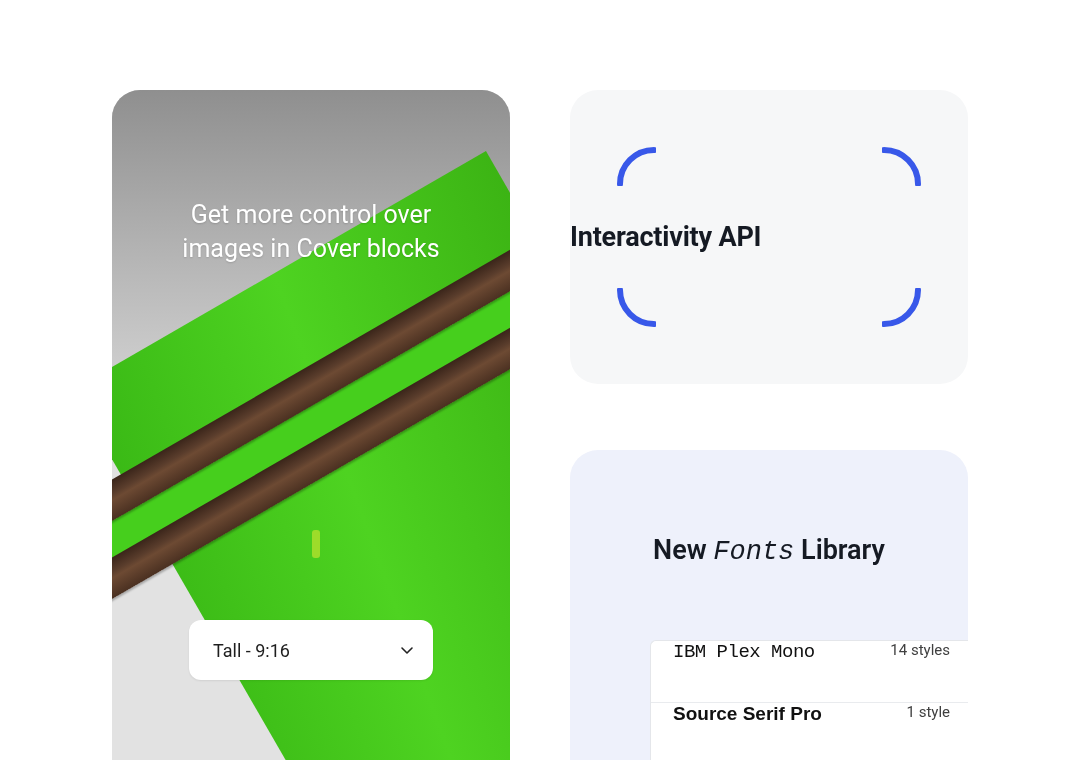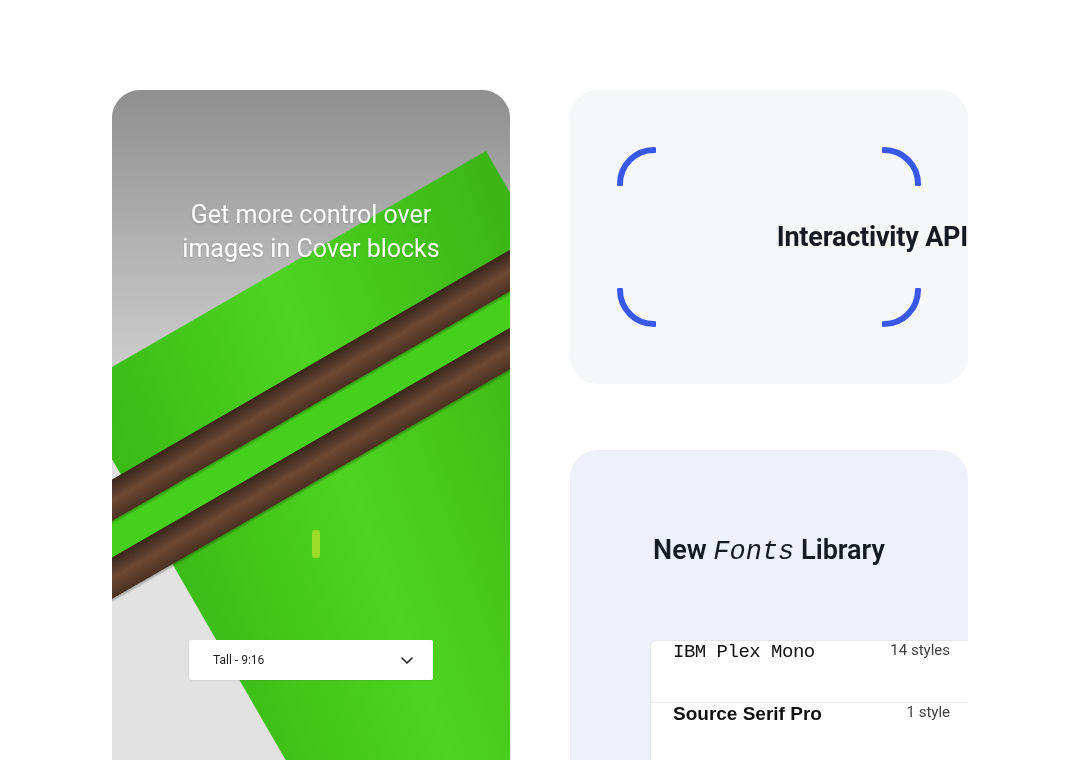--- a/index.html
+++ b/index.html
@@ -87,28 +87,28 @@
     text-shadow: 0 1px 2px rgba(0,0,0,.15);
     padding: 0 28px;
   }
 
   .aspect-select {
     position: absolute;
     left: 50%;
     transform: translateX(-50%);
     bottom: 120px;  
     width: 244px;
-    height: 40px;
+    height: 60px;
     background: #ffffff;
-    border-radius: 2px;
+    border-radius: 12px;
     display: flex;
     align-items: center;
     justify-content: space-between;
     padding: 0 18px 0 24px;
-    font-size: 12px;
+    font-size: 18px;
     color: #1e1e1e;
     box-shadow: 0 1px 2px rgba(0,0,0,.08);
     cursor: pointer;
   }
   .aspect-select .chev svg { display:block; }
 
   
   .api-card {
     position: absolute;
     left: 570px;
@@ -116,21 +116,21 @@
     width: 398px;
     height: 294px;
     background: #f6f7f8;
     border-radius: 28px;
   }
   .api-title {
     position: absolute;
     left: 0; right: 0;
     top: 50%;
     transform: translateY(-50%);
-    text-align: right;
+    text-align: left;
     font-size: 27px;
     font-weight: 700;
     color: #151a23;
     letter-spacing: -0.2px;
   }
   .corner {
     position: absolute;
     width: 40px;
     height: 40px;
   }

